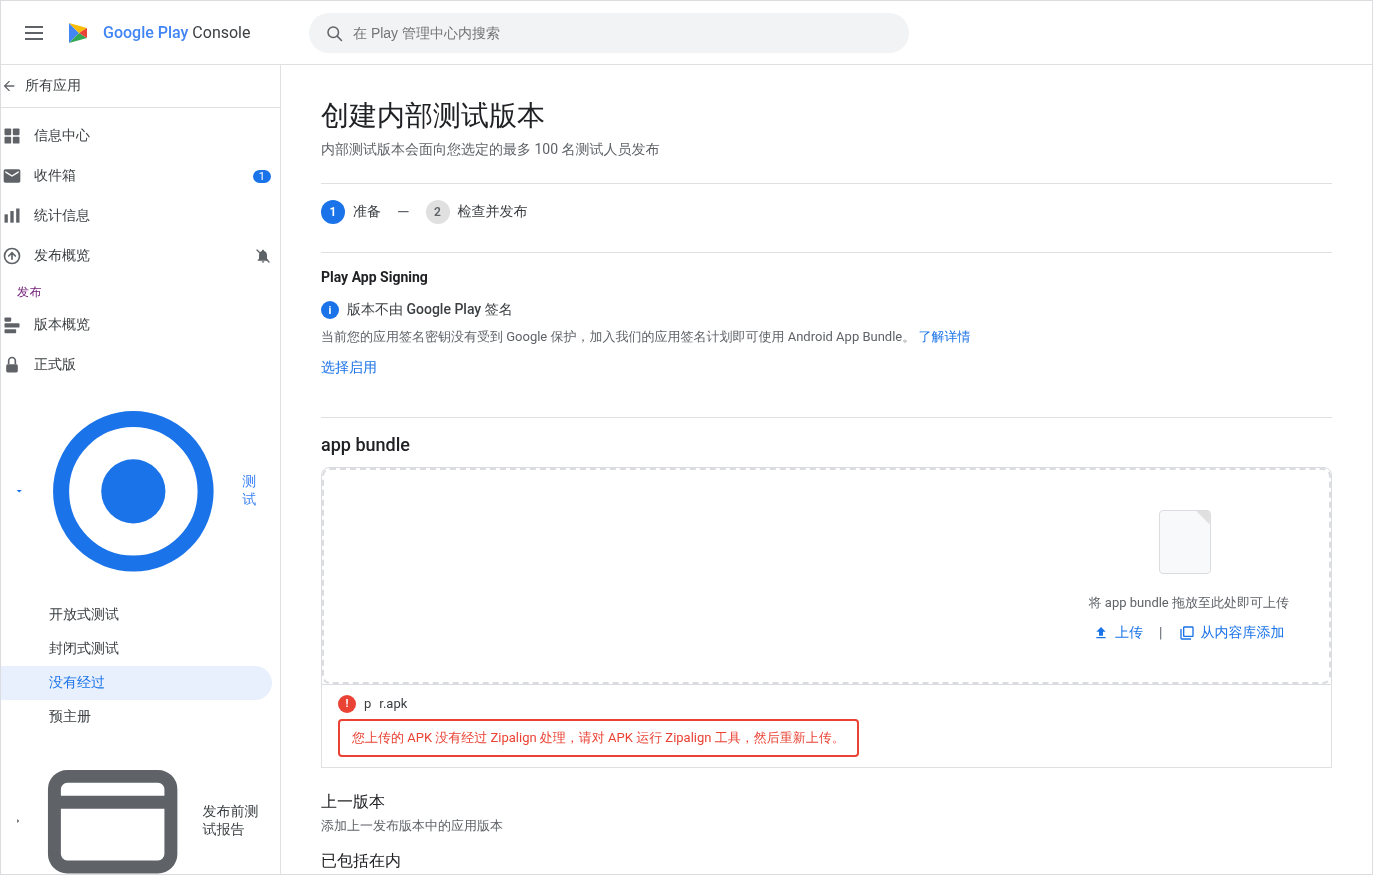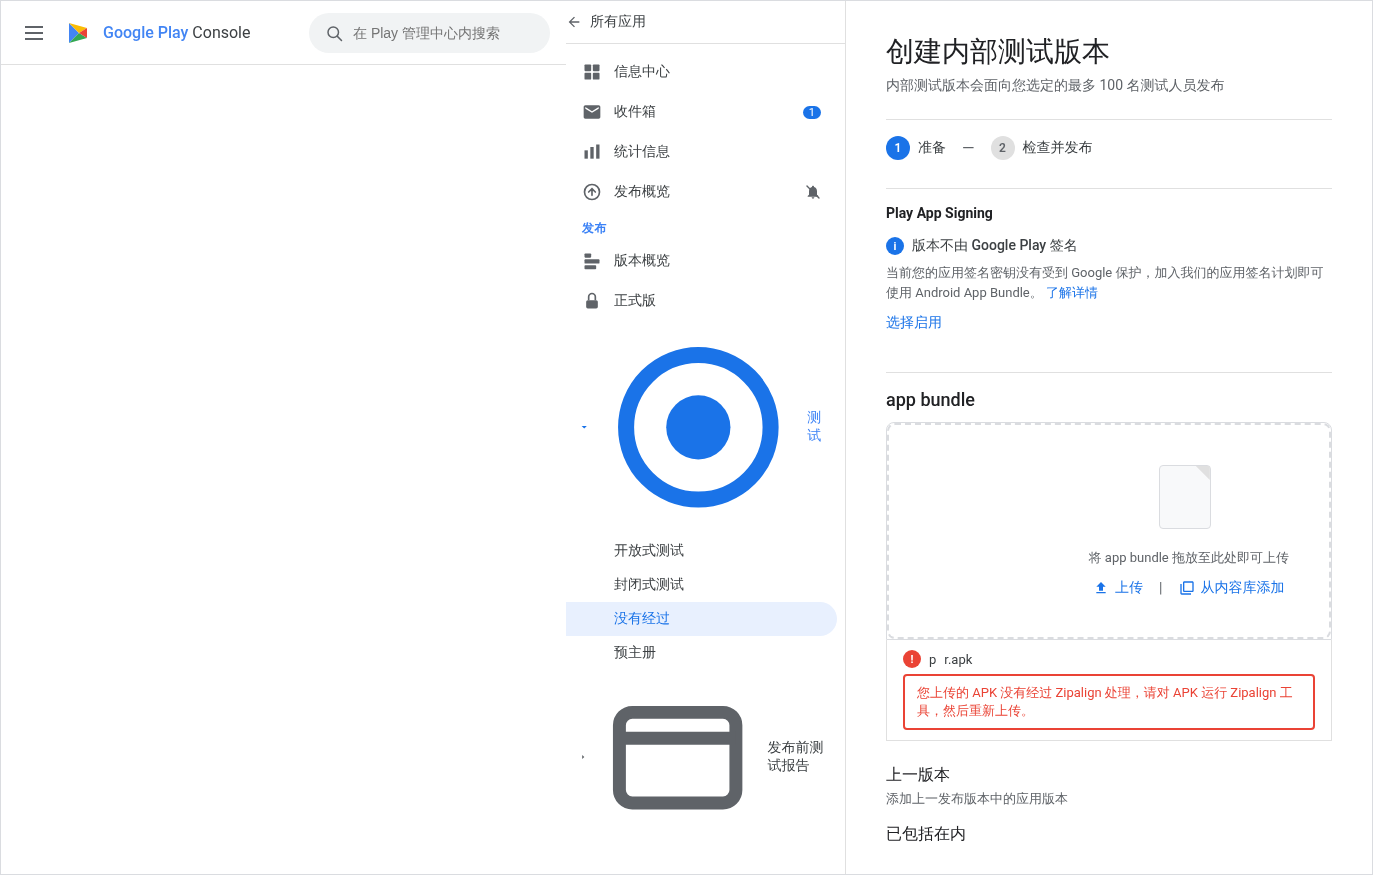--- a/index.html
+++ b/index.html
@@ -1,19 +1,19 @@
 <!DOCTYPE html>
 <html><head>
   <meta charset="utf-8">
   <style>
     * { box-sizing: border-box; margin: 0; padding: 0; }
     body { font-family: 'Roboto', Arial, sans-serif; background: #f1f3f4; display: flex; height: 875px; overflow: hidden; }
 
     
-    .shell { width: 1373px; height: 875px; background: #fff; display: flex; flex-direction: row; border: 1px solid #dadce0; }
+    .shell { width: 1373px; height: 875px; background: #fff; display: flex; flex-direction: column; border: 1px solid #dadce0; }
 
     
     .topbar { height: 64px; background: #fff; border-bottom: 1px solid #e0e0e0; display: flex; align-items: center; padding: 0 16px; gap: 12px; flex-shrink: 0; z-index: 10; }
     .topbar-left { display: flex; align-items: center; gap: 12px; width: 280px; }
     .hamburger { cursor: pointer; display: flex; flex-direction: column; gap: 4px; padding: 8px; }
     .hamburger span { display: block; width: 18px; height: 2px; background: #5f6368; }
     .logo-area { display: flex; align-items: center; gap: 8px; }
     .logo-icon { width: 32px; height: 32px; }
     .logo-text { font-size: 16px; color: #3c4043; }
     .logo-text .play { color: #4285f4; font-weight: 500; }
@@ -23,25 +23,25 @@
     .search-icon-svg { color: #5f6368; flex-shrink: 0; }
 
     
     .body { display: flex; flex: 1; overflow: hidden; }
 
     
     .sidebar { width: 280px; background: #fff; border-right: 1px solid #e0e0e0; overflow-y: auto; flex-shrink: 0; padding-bottom: 16px; }
     .back-btn { display: flex; align-items: center; gap: 8px; padding: 12px 0; cursor: pointer; color: #3c4043; font-size: 14px; border-bottom: 1px solid #e0e0e0; margin-bottom: 8px; }
     .back-btn svg { flex-shrink: 0; }
 
-    .sidebar-item { display: flex; align-items: center; gap: 12px; padding: 10px 16px; cursor: pointer; font-size: 14px; color: #3c4043; border-radius: 0 24px 24px 0; margin-right: 8px; position: relative; }
+    .sidebar-item { display: flex; align-items: center; gap: 12px; padding: 10px 1px; cursor: pointer; font-size: 14px; color: #3c4043; border-radius: 0 24px 24px 0; margin-right: 8px; position: relative; }
     .sidebar-item .badge { margin-left: auto; background: #1a73e8; color: #fff; border-radius: 10px; padding: 0 6px; font-size: 11px; min-width: 18px; text-align: center; }
     .sidebar-item .icon-svg { width: 20px; height: 20px; flex-shrink: 0; }
 
-    .sidebar-section-label { font-size: 12px; color: #3b82f6; padding: 8px 16px 4px; font-weight: 700; letter-spacing: 0.5px; }
+    .sidebar-section-label { font-size: 12px; color: #701a75; padding: 8px 16px 4px; font-weight: 400; letter-spacing: 0.5px; }
 
     .sidebar-sub { padding-left: 48px; font-size: 14px; color: #3c4043; padding-top: 8px; padding-bottom: 8px; cursor: pointer; border-radius: 0 24px 24px 0; margin-right: 8px; }
     .sidebar-sub.active { background: #e8f0fe; color: #1a73e8; font-weight: 500; }
 
     .sidebar-parent { display: flex; align-items: center; gap: 12px; padding: 10px 16px; cursor: pointer; font-size: 14px; color: #3c4043; }
     .sidebar-parent .expand-icon { width: 16px; height: 16px; margin-left: -4px; }
 
     
     .main { flex: 1; overflow-y: auto; padding: 32px 40px; background: #fff; }
 

